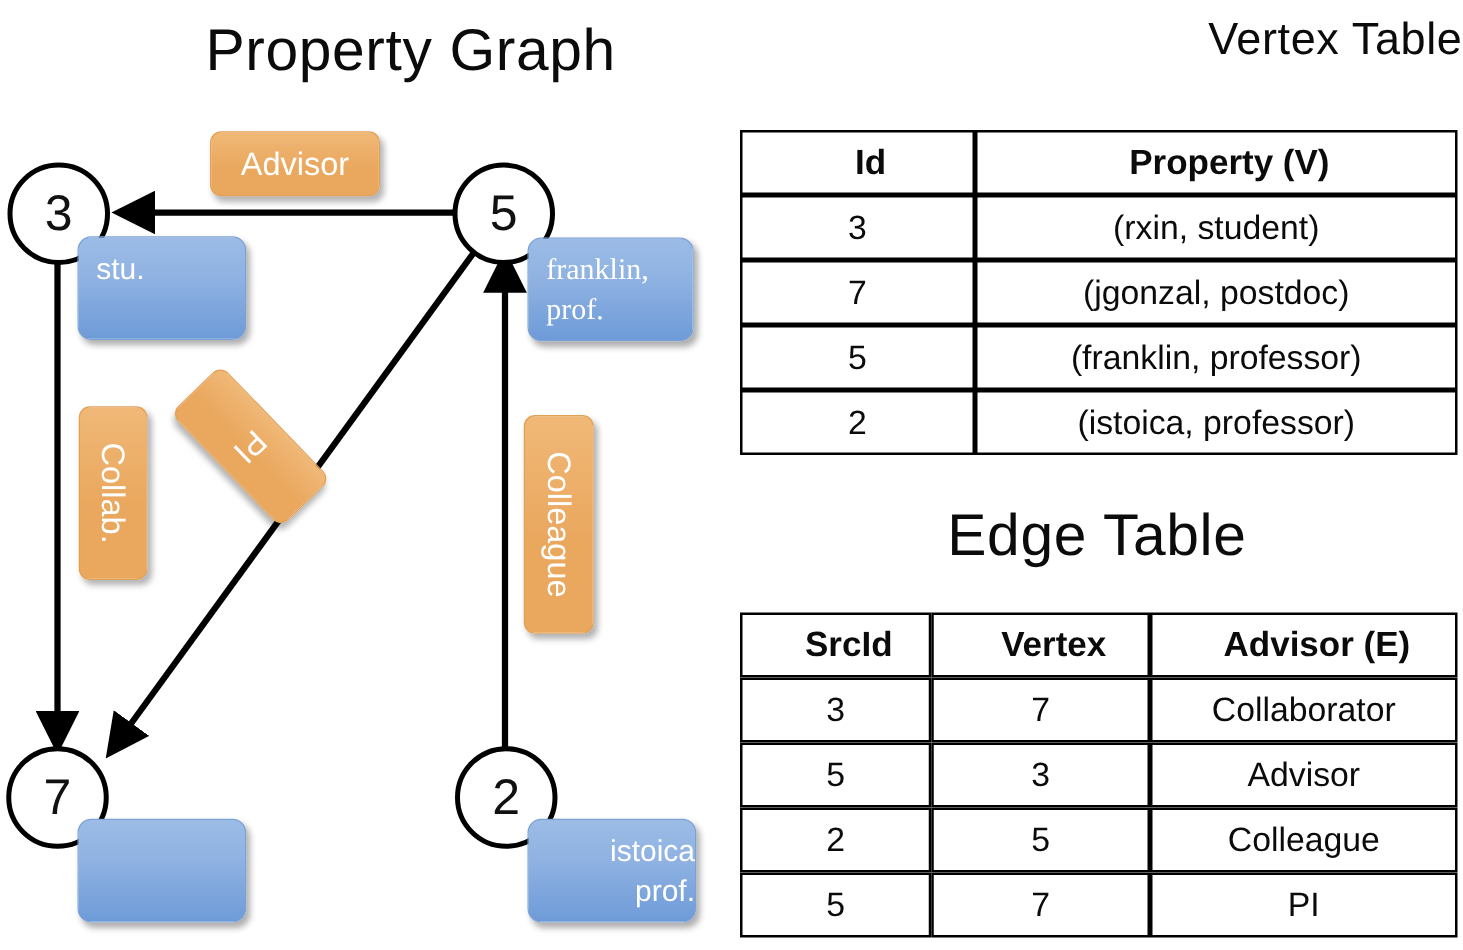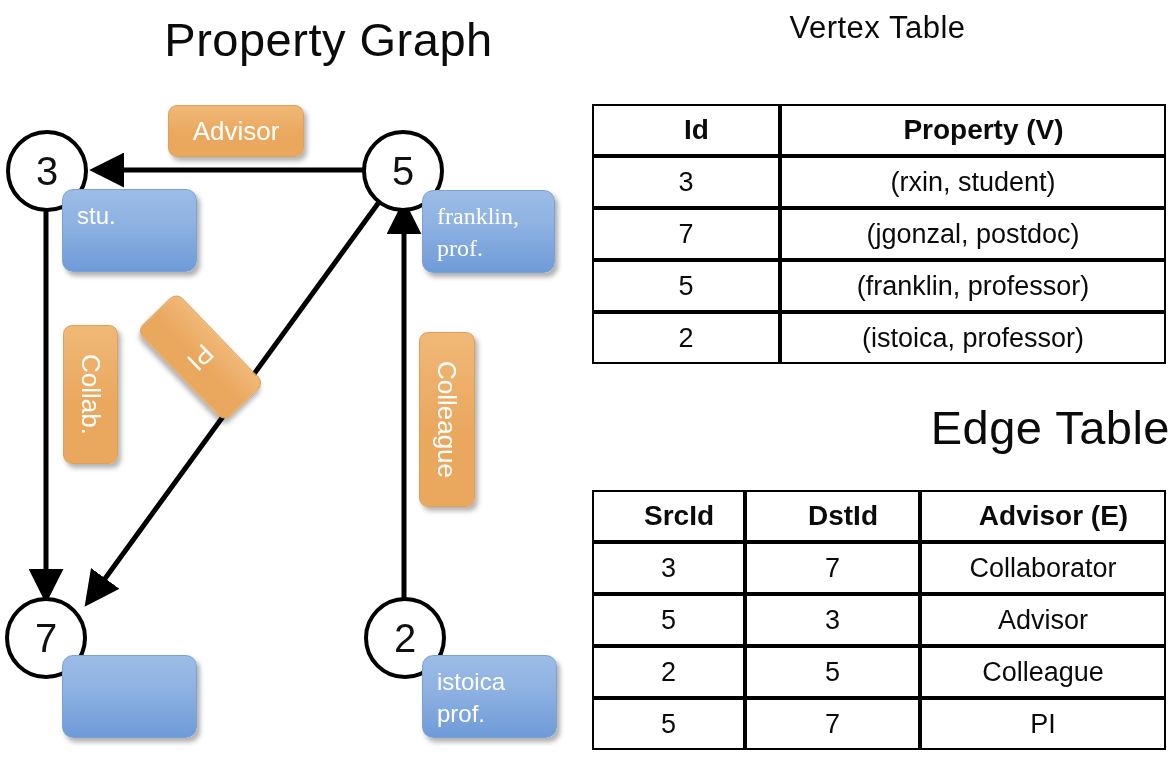--- a/index.html
+++ b/index.html
@@ -7,22 +7,22 @@
     width:1170px;height:760px;position:relative;overflow:hidden;
     font-family:"Liberation Sans", sans-serif;
     -webkit-font-smoothing:antialiased;
   }
   .title{
     position:absolute;font-family:"Liberation Sans", sans-serif;
     font-weight:300;color:#0b0b0b;white-space:nowrap;
     letter-spacing:0.5px;
   }
   #pg-title{left:0;top:12px;width:585px;text-align:center;font-size:47px;padding-left:36px;}
-  #vt-title{left:585px;top:10px;width:585px;text-align:center;font-size:31px;}
-  #et-title{left:585px;top:400px;width:585px;text-align:right;font-size:47px;}
+  #vt-title{left:585px;top:10px;width:585px;text-align:right;font-size:36px;}
+  #et-title{left:585px;top:400px;width:585px;text-align:center;font-size:47px;}
 
   
   #graph{position:absolute;left:0;top:0;width:585px;height:760px;}
   #graph svg{position:absolute;left:0;top:0;}
 
   .node{
     position:absolute;border-radius:50%;background:#ffffff;
     border:4px solid #000000;box-sizing:border-box;
     display:flex;align-items:center;justify-content:center;
     font-size:40px;font-weight:300;color:#111;
@@ -113,21 +113,21 @@
   </div>
 
   <div class="vbox" style="left:422px; top:190px; width:133px; height:83px;font-family:Liberation Serif, serif;">
     <div>franklin,</div>
     <div>prof.</div>
   </div>
 
   <div class="vbox" style="left:62px; top:655px; width:135px; height:83px;">
   </div>
 
-  <div class="vbox" style="left:422px; top:655px; width:135px; height:83px;">
+  <div class="vbox" style="left:422px; top:655px; width:135px; height:83px;text-align:right;">
     <div>istoica</div>
     <div>prof.</div>
   </div>
 
   <div class="ebox" style="left:168px; top:105px; width:136px; height:52px;">
     <span>Advisor</span>
   </div>
 
   <div class="ebox vert" style="left:63px; top:325px; width:55px; height:139px;">
     <span>Collab.</span>
@@ -173,21 +173,21 @@
 
 <table class="tbl" id="etbl" style="left:592px; top:490px; width:574px;">
   <colgroup>
       <col style="width:153px">
       <col style="width:175px">
       <col style="width:246px">
     </colgroup>
   <tbody>
     <tr>
       <td class="hd">SrcId</td>
-      <td class="hd">DstId</td>
+      <td class="hd">Vertex</td>
       <td class="hd orange sep-left">Advisor (E)</td>
     </tr>
     <tr>
       <td>3</td>
       <td>7</td>
       <td class="orange sep-left">Collaborator</td>
     </tr>
     <tr>
       <td>5</td>
       <td>3</td>

